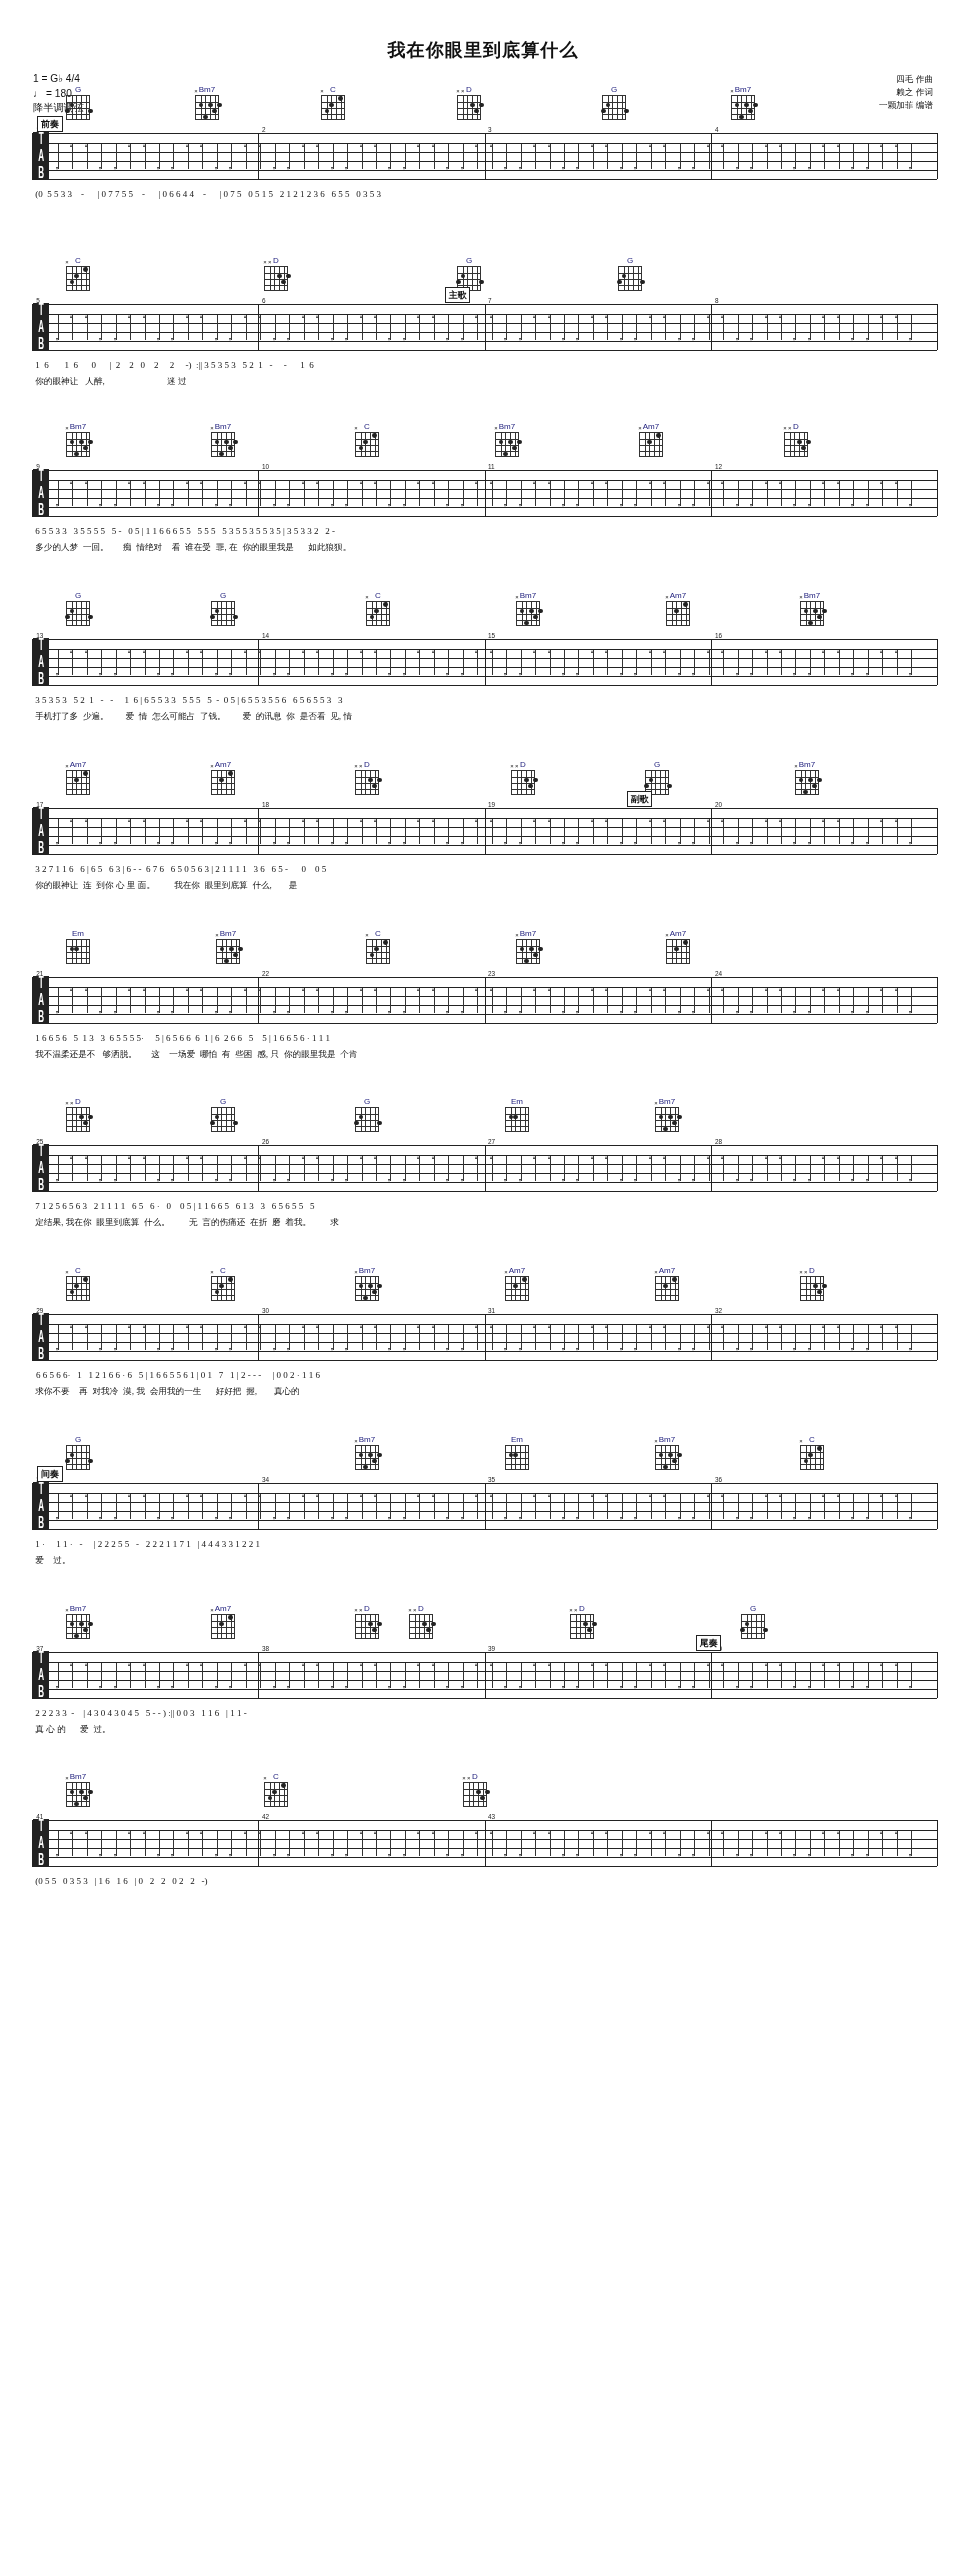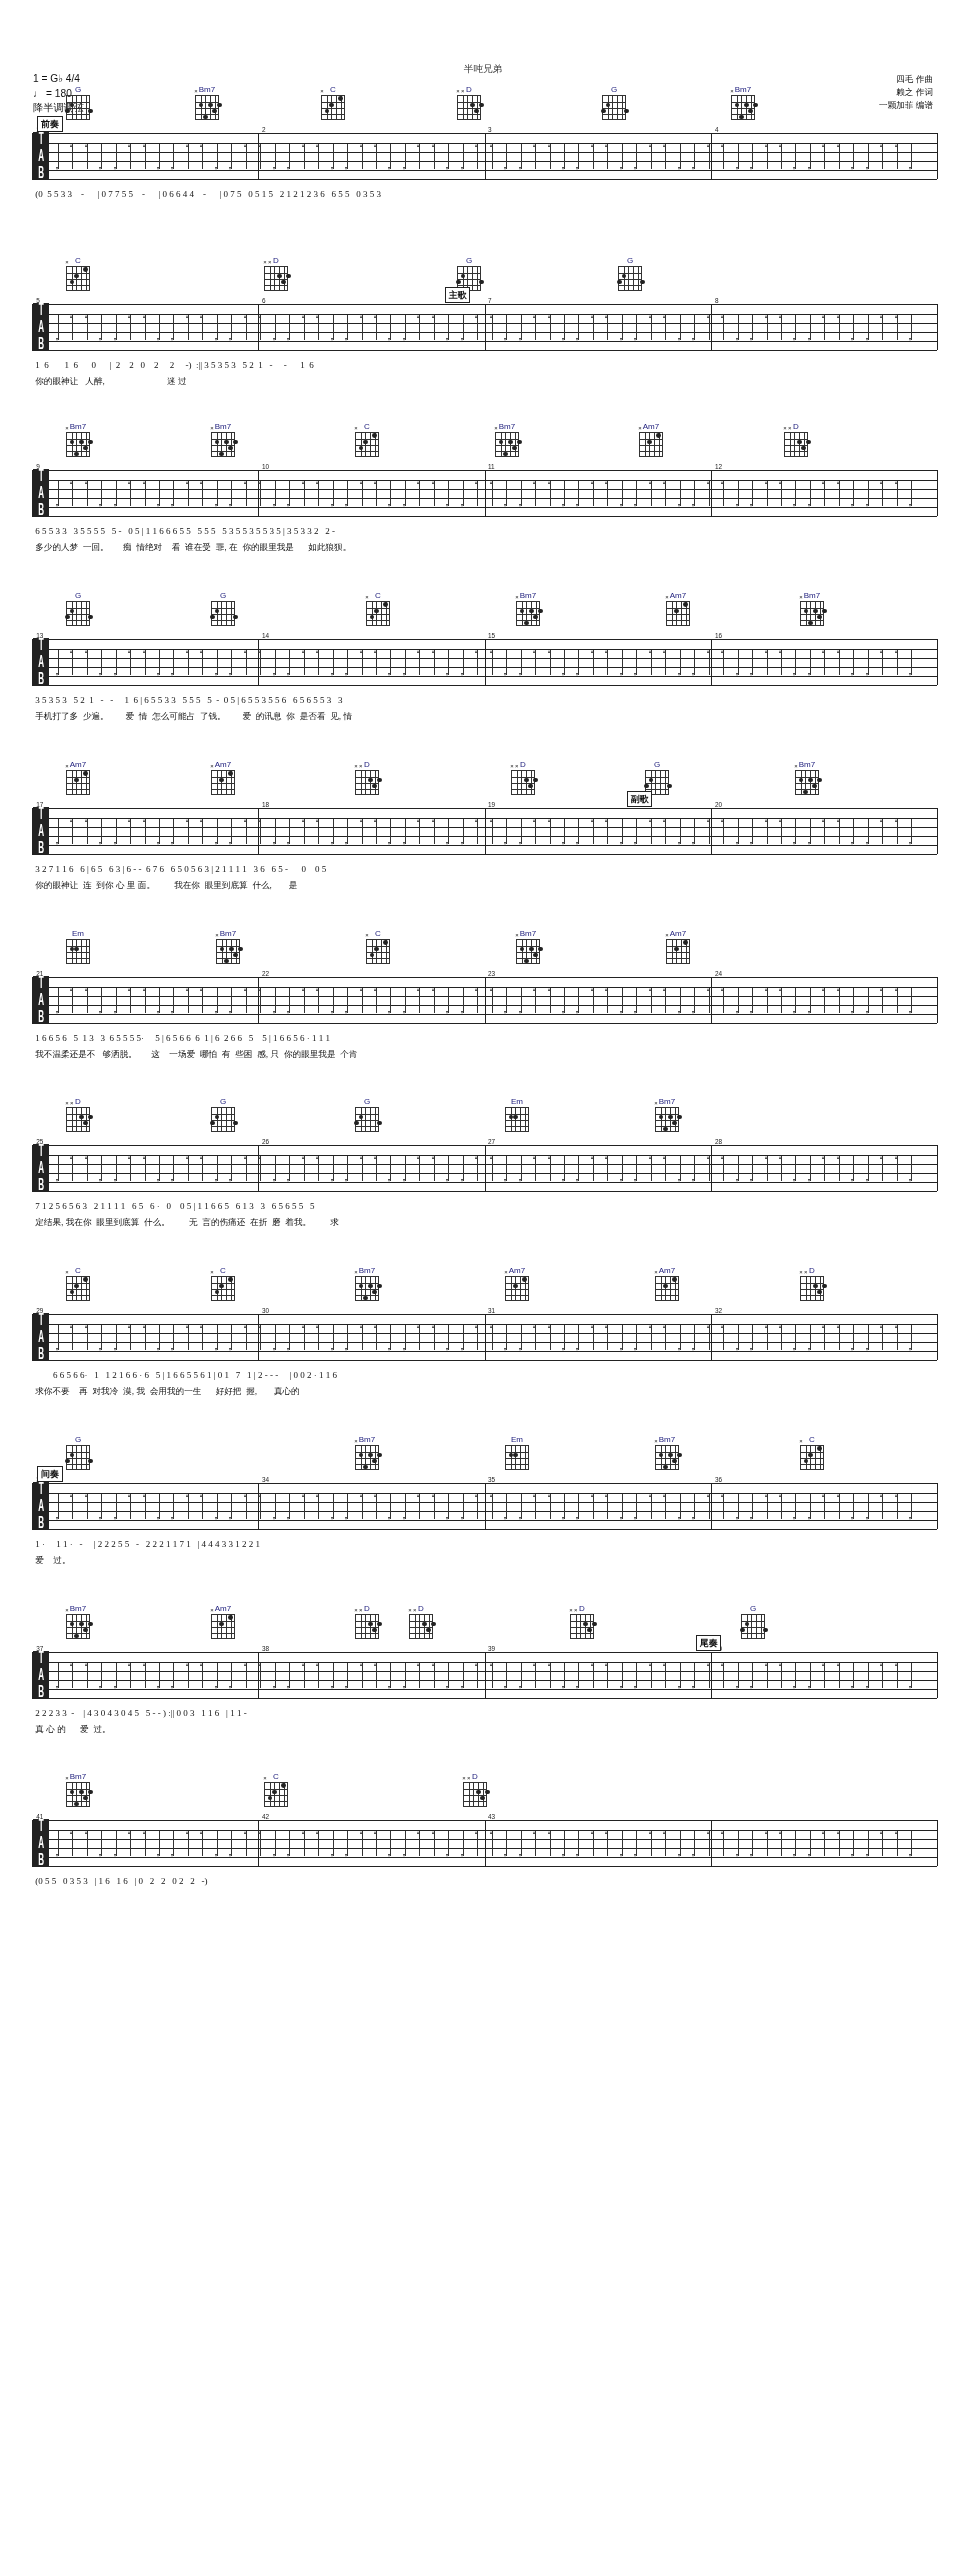--- a/index.html
+++ b/index.html
@@ -43,21 +43,21 @@
   .arrow{position:absolute;width:0.5px;background:#333;}
   .arrow:after{content:"";position:absolute;left:-1.6px;width:0;height:0;}
   .arrow.up:after{top:-0.5px;border-left:1.9px solid transparent;border-right:1.9px solid transparent;border-bottom:3.2px solid #333;}
   .arrow.down:after{bottom:-0.5px;border-left:1.9px solid transparent;border-right:1.9px solid transparent;border-top:3.2px solid #333;}
 </style>
 </head>
 <body>
 
 <div class="sheet">
 
-  <div class="subtitle">半吨兄弟</div>
+  <div class="title">我在你眼里到底算什么</div>
   <div class="keyinfo">
     <div>1 = G♭  4/4</div>
     <div>♩ = 180</div>
     <div>降半调调弦</div>
   </div>
   <div class="credits">
     <div>四毛 作曲</div>
     <div>赖之 作词</div>
     <div>一颗加菲 编谱</div>
   </div>
@@ -1442,21 +1442,21 @@
           <div class="arrow down" style="left: 821px; top: 16px; height: 25px;"></div>
           <div class="arrow down" style="left: 836px; top: 16px; height: 25px;"></div>
           <div class="arrow up" style="left: 850px; top: 16px; height: 25px;"></div>
           <div class="arrow up" style="left: 865px; top: 16px; height: 25px;"></div>
           <div class="arrow down" style="left: 879px; top: 16px; height: 25px;"></div>
         </div>
         <div class="meas" style="left: 4.3px; top: 40px;">29</div>
         <div class="meas" style="left: 230px; top: 40px;">30</div>
         <div class="meas" style="left: 456px; top: 40px;">31</div>
         <div class="meas" style="left: 683px; top: 40px;">32</div>
-        <div class="numrow" style="left: 21px; top: 103px; text-align: right;">6 6 5 6 6·   1   1 2 1 6 6 · 6   5 | 1 6 6 5 5 6 1 | 0 1   7   1 | 2 - - -     | 0 0 2 · 1 1 6</div>
+        <div class="numrow" style="left: 4px; top: 103px; text-align: right;">6 6 5 6 6·   1   1 2 1 6 6 · 6   5 | 1 6 6 5 5 6 1 | 0 1   7   1 | 2 - - -     | 0 0 2 · 1 1 6</div>
         <div class="lyricrow" style="left: 3.2px; top: 119px;">求你不要    再  对我冷  漠, 我  会用我的一生      好好把  握,       真心的</div>
       </div>
       <div class="system" style="top: 1436px; height: 161px;">
         <div class="chord" style="left: 32px; top: 0px;">
           <div class="cname">G</div>
           <div class="grid">
             <i class="v" style="left: 4.6px;"></i>
             <i class="v" style="left: 9.2px;"></i>
             <i class="v" style="left: 14px;"></i>
             <i class="v" style="left: 18.4px;"></i>

